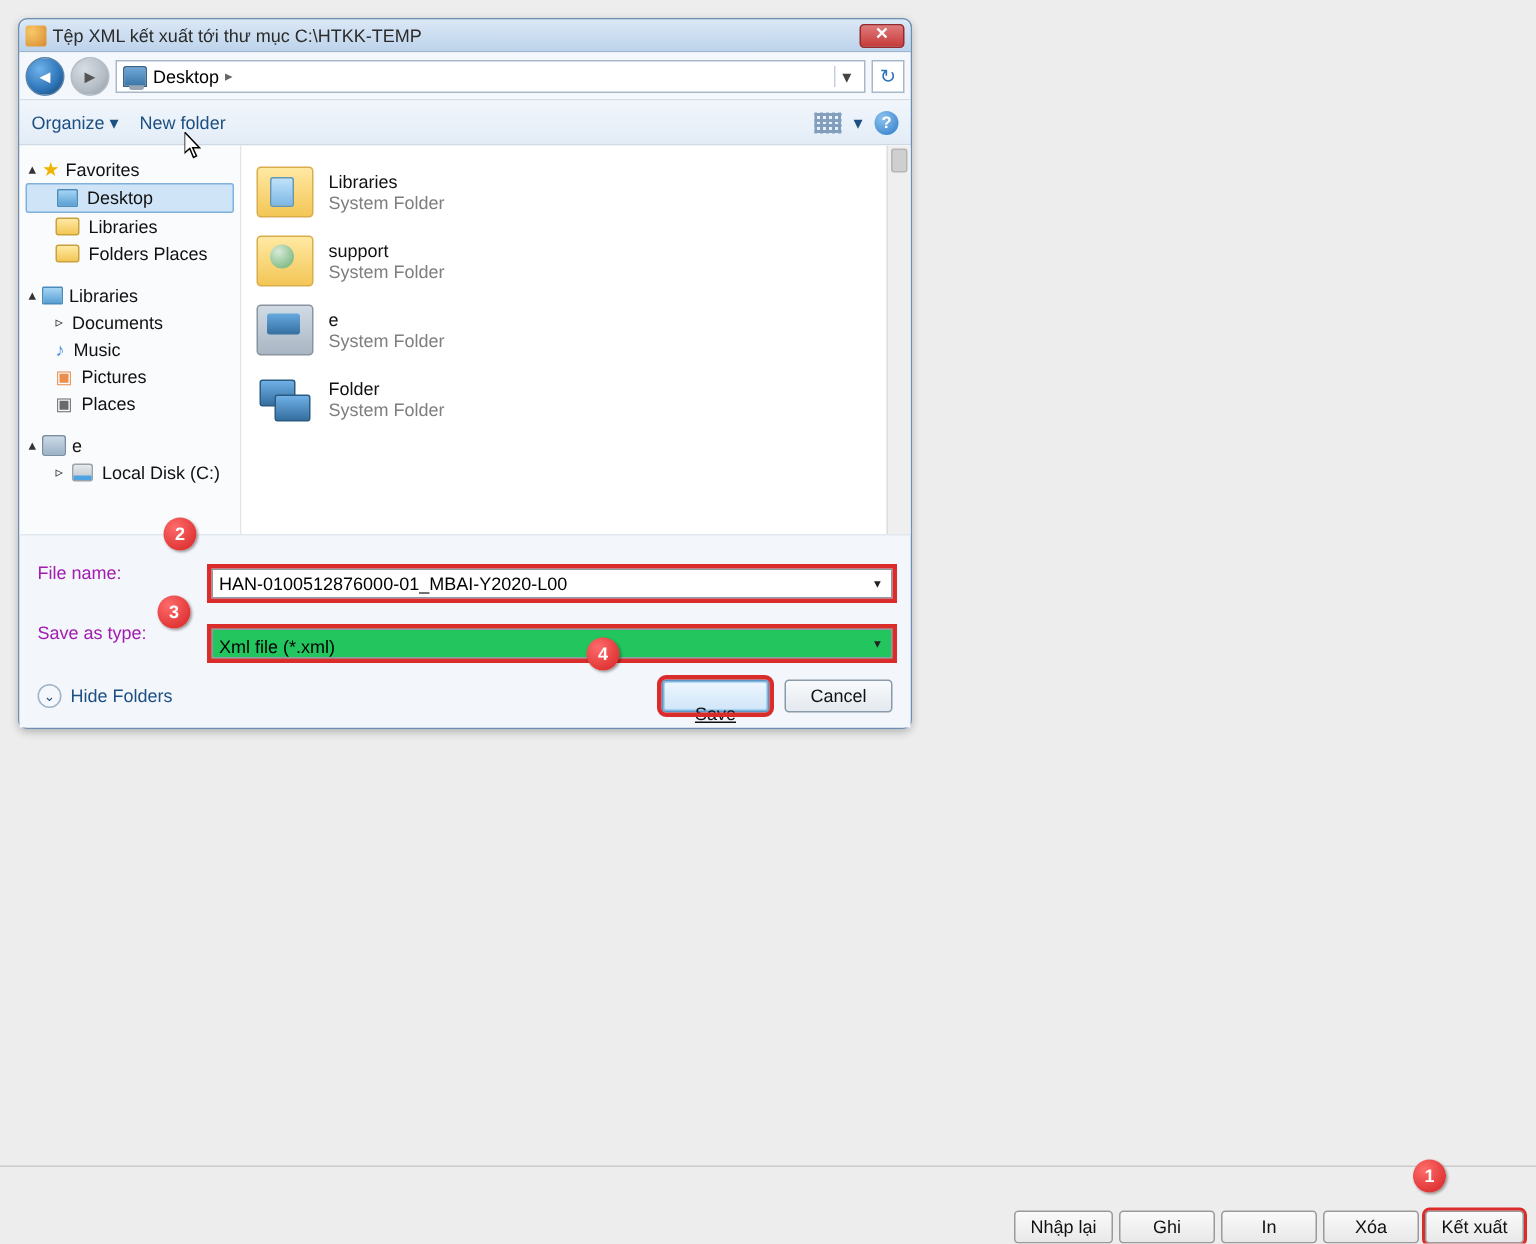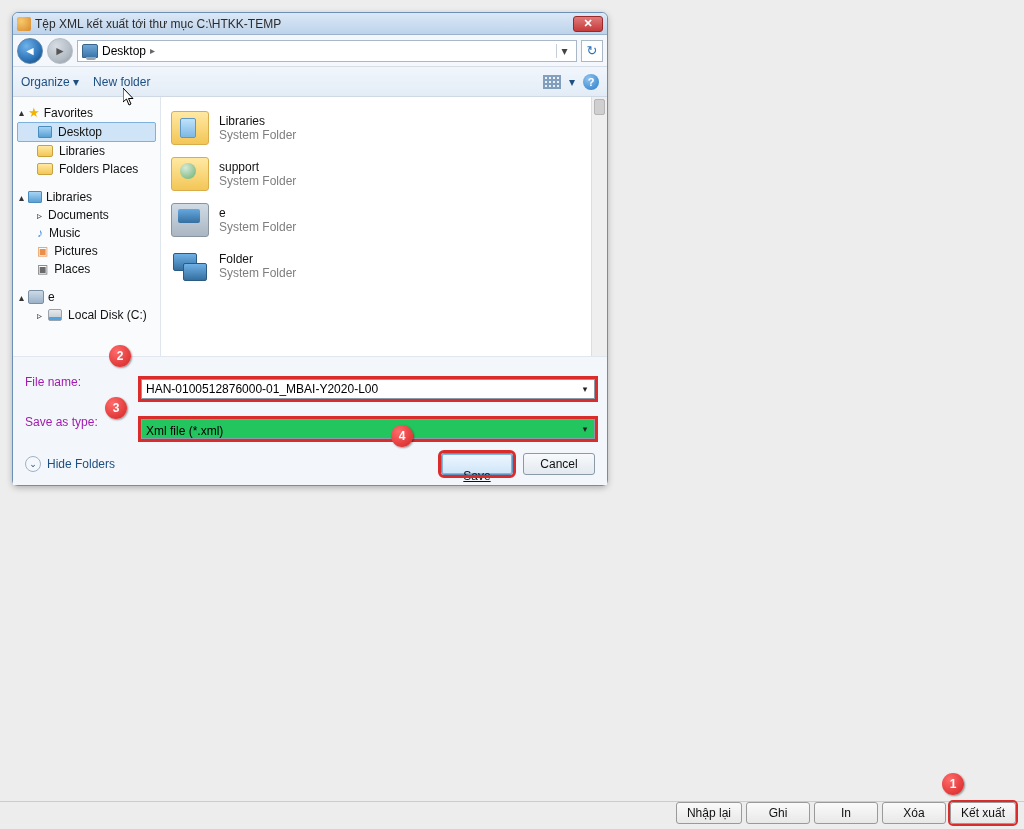--- a/index.html
+++ b/index.html
@@ -139,22 +139,22 @@
   }
 
   
   .cursor {
     position:absolute; width:12px; height:18px; pointer-events:none;
   }
   .cursor svg { width:12px; height:18px; }
 
   
   .footer {
-    position:absolute; left:0; right:0; bottom:0; height:28px; background:#ededed;
-    border-top:1px solid #ccc; display:flex; align-items:flex-start; justify-content:flex-end; padding:0 8px; gap:4px;
+    position:absolute; left:0; right:0; bottom:0; height:52px; background:#ededed;
+    border-top:1px solid #ccc; display:flex; align-items:flex-end; justify-content:flex-end; padding:0 8px; gap:4px;
   }
   .fbtn {
     min-width:64px; height:22px; padding:0 10px; background:linear-gradient(#fafafa,#e8e8e8);
     border:1px solid #9a9a9a; border-radius:3px; display:inline-flex; align-items:center; justify-content:center; color:#111;
   }
   .fbtn.redoutline { outline:2px solid #db2c2c; outline-offset:0; }
 </style>
 </head>
 <body>
 

